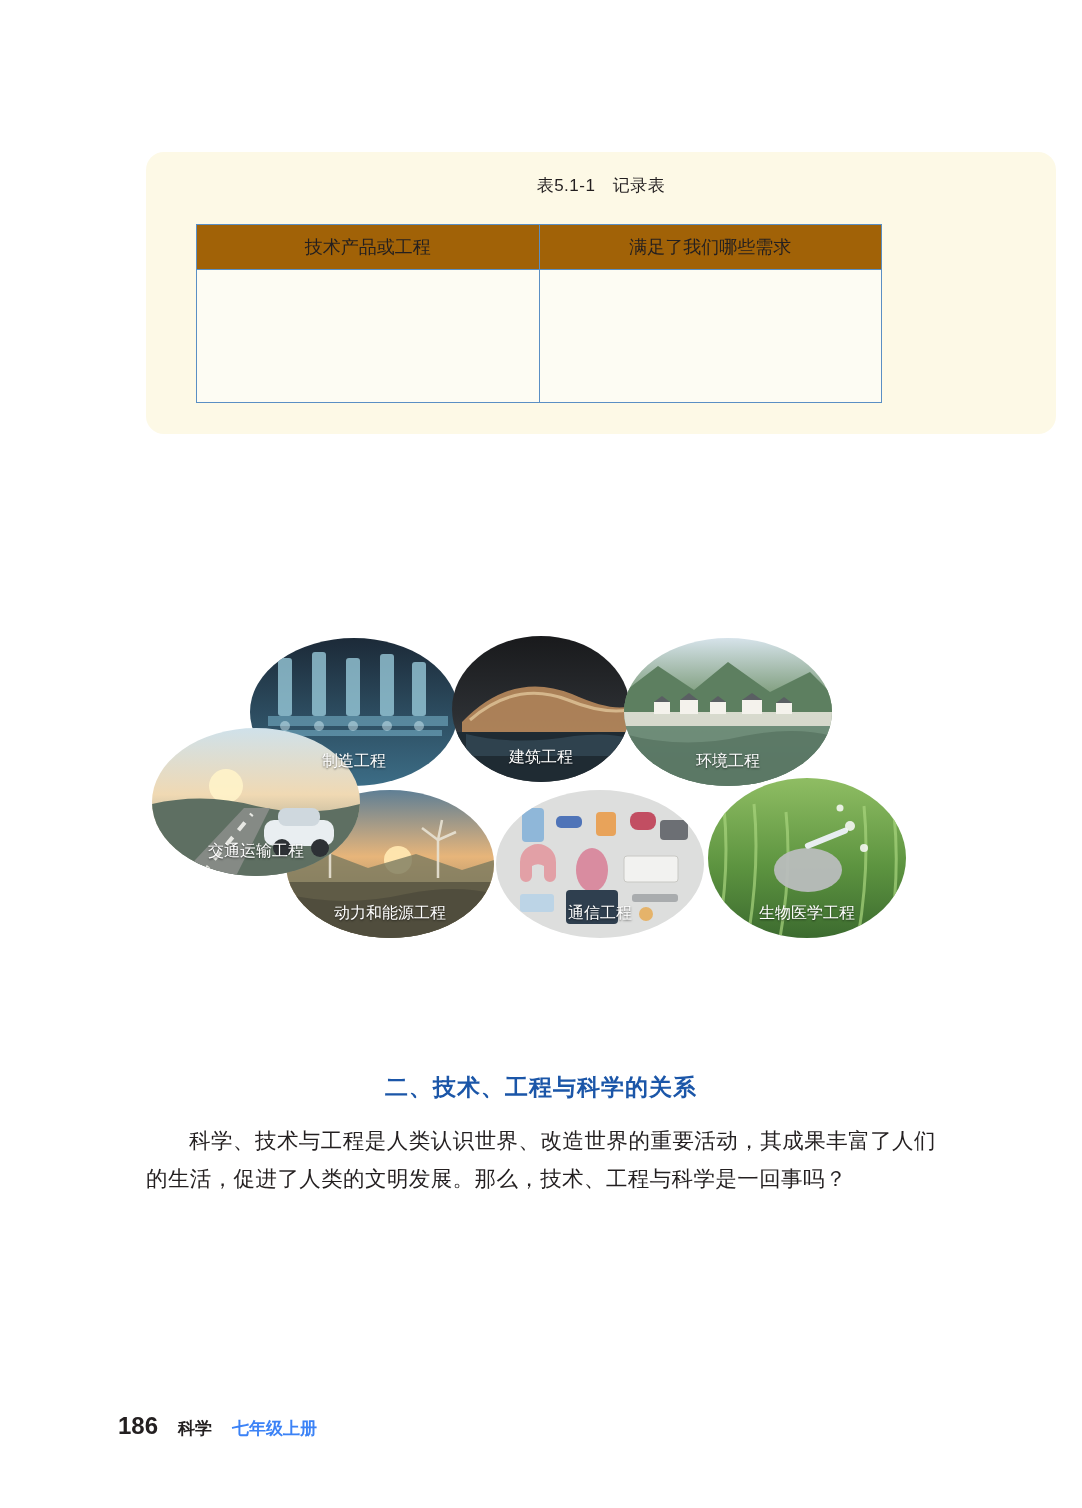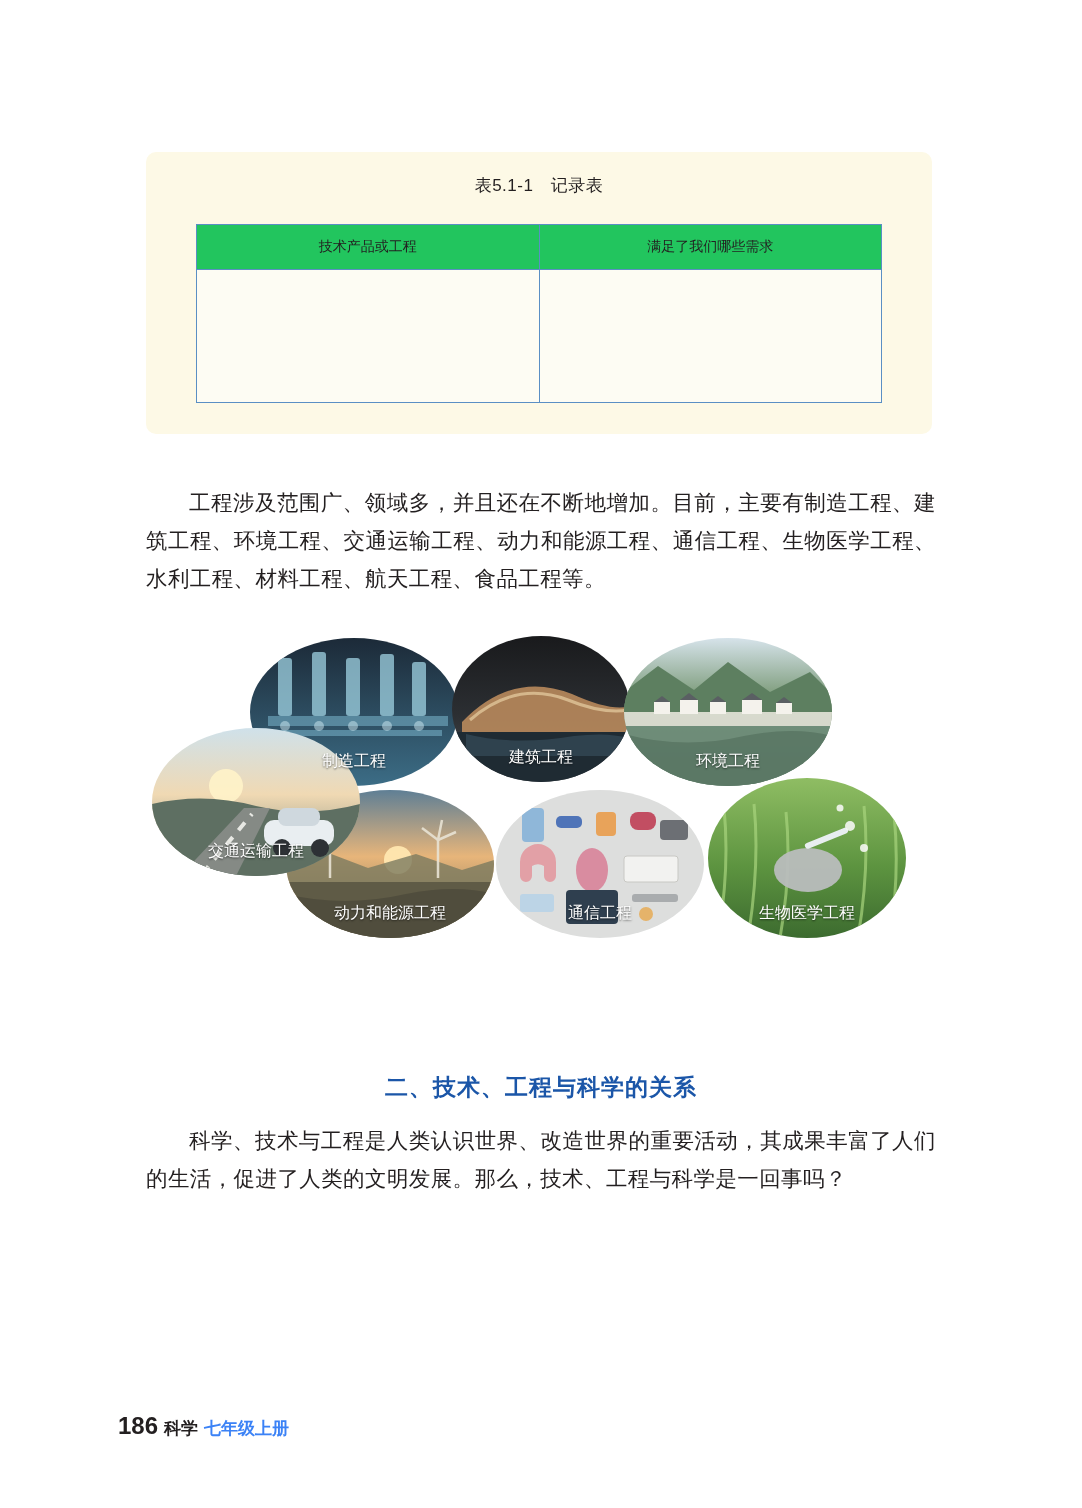--- a/index.html
+++ b/index.html
@@ -18,24 +18,24 @@
   .page {
     position: absolute;
     inset: 0;
   }
 
   
   .table-box {
     position: absolute;
     left: 146px;
     top: 152px;
-    width: 786px;
+    width: 910px;
     height: 282px;
     background: #fdf9e6;
-    border-radius: 10px;
+    border-radius: 18px;
   }
   .table-caption {
     position: absolute;
     top: 22px;
     left: 0;
     width: 100%;
     text-align: center;
     font-size: 17px;
     font-family: "Liberation Sans", sans-serif;
     color: #231f20;
@@ -44,24 +44,24 @@
   .rec-table {
     position: absolute;
     left: 50px;
     top: 72px;
     width: 686px;
     border-collapse: collapse;
     table-layout: fixed;
   }
   .rec-table th {
     height: 42px;
-    background: #22c55e;
+    background: #a16207;
     border: 1px solid #5a8fc4;
     font-weight: normal;
-    font-size: 14px;
+    font-size: 18px;
     font-family: "Liberation Serif", serif;
     color: #231f20;
   }
   .rec-table td {
     height: 130px;
     border: 1px solid #5a8fc4;
     background: #fdfcf3;
     vertical-align: top;
   }
 
@@ -169,21 +169,21 @@
     text-indent: 2em;
   }
 
   
   .footer {
     position: absolute;
     left: 118px;
     bottom: 68px;
     display: flex;
     align-items: baseline;
-    gap: 6px;
+    gap: 20px;
     font-family: "Liberation Sans", sans-serif;
   }
   .footer .pnum {
     font-size: 24px;
     font-weight: bold;
     color: #231f20;
   }
   .footer .subj {
     font-size: 17px;
     font-weight: bold;
@@ -211,21 +211,20 @@
       </thead>
       <tbody>
         <tr>
           <td></td>
           <td></td>
         </tr>
       </tbody>
     </table>
   </div>
 
-  <div class="para" id="para1">工程涉及范围广、领域多，并且还在不断地增加。目前，主要有制造工程、建筑工程、环境工程、交通运输工程、动力和能源工程、通信工程、生物医学工程、水利工程、材料工程、航天工程、食品工程等。</div>
 
   <div class="figure">
 
     <div class="ellipse" id="e-manu">
       <svg class="bgart" viewBox="0 0 208 148" preserveAspectRatio="none">
         <defs>
           <linearGradient id="gmanu" x1="0" y1="0" x2="0" y2="1">
             <stop offset="0" stop-color="#1c2a38"></stop>
               <stop offset="1" stop-color="#3c6d86"></stop>
           </linearGradient>

